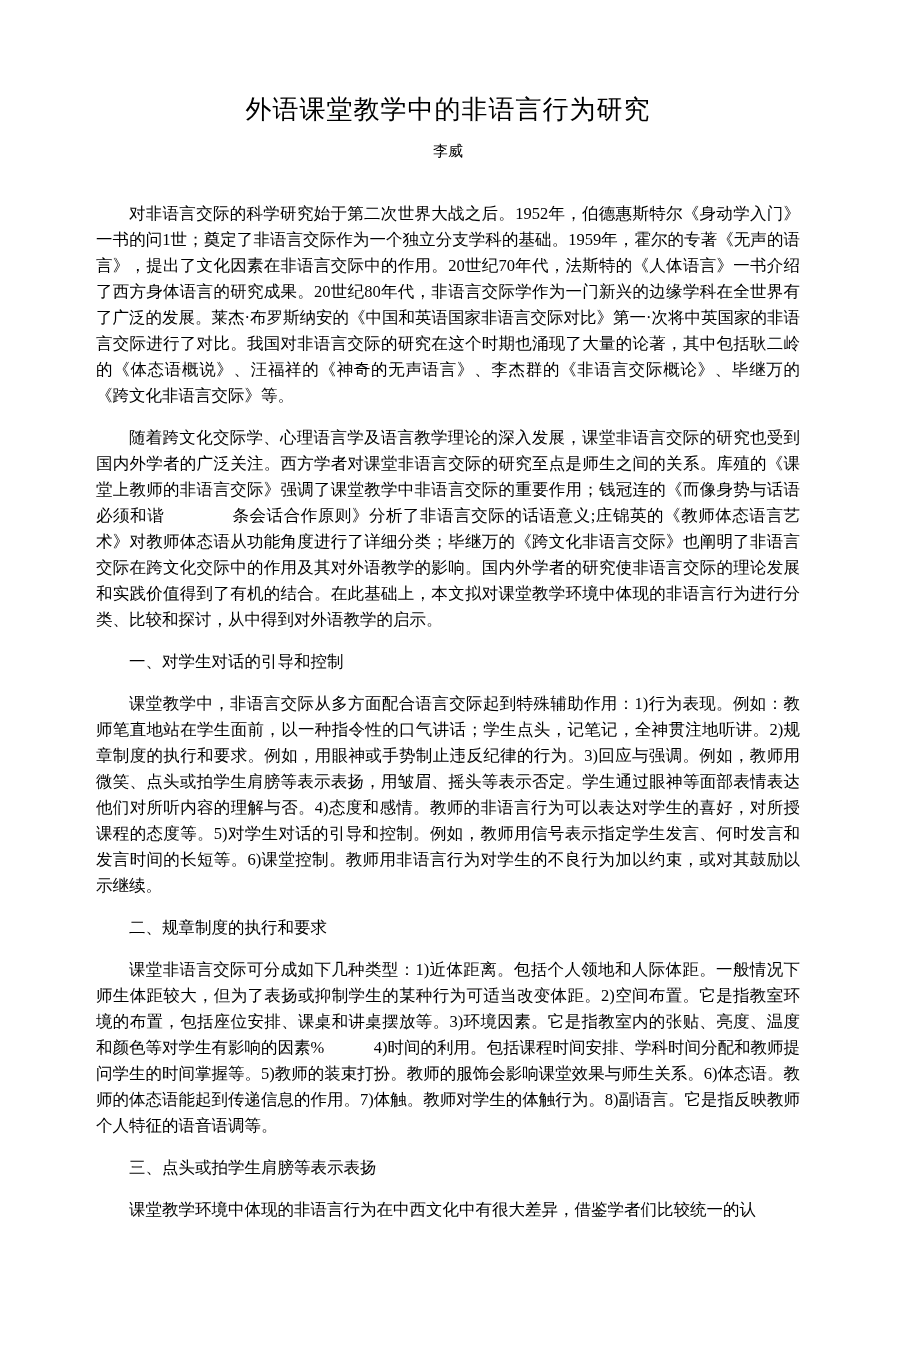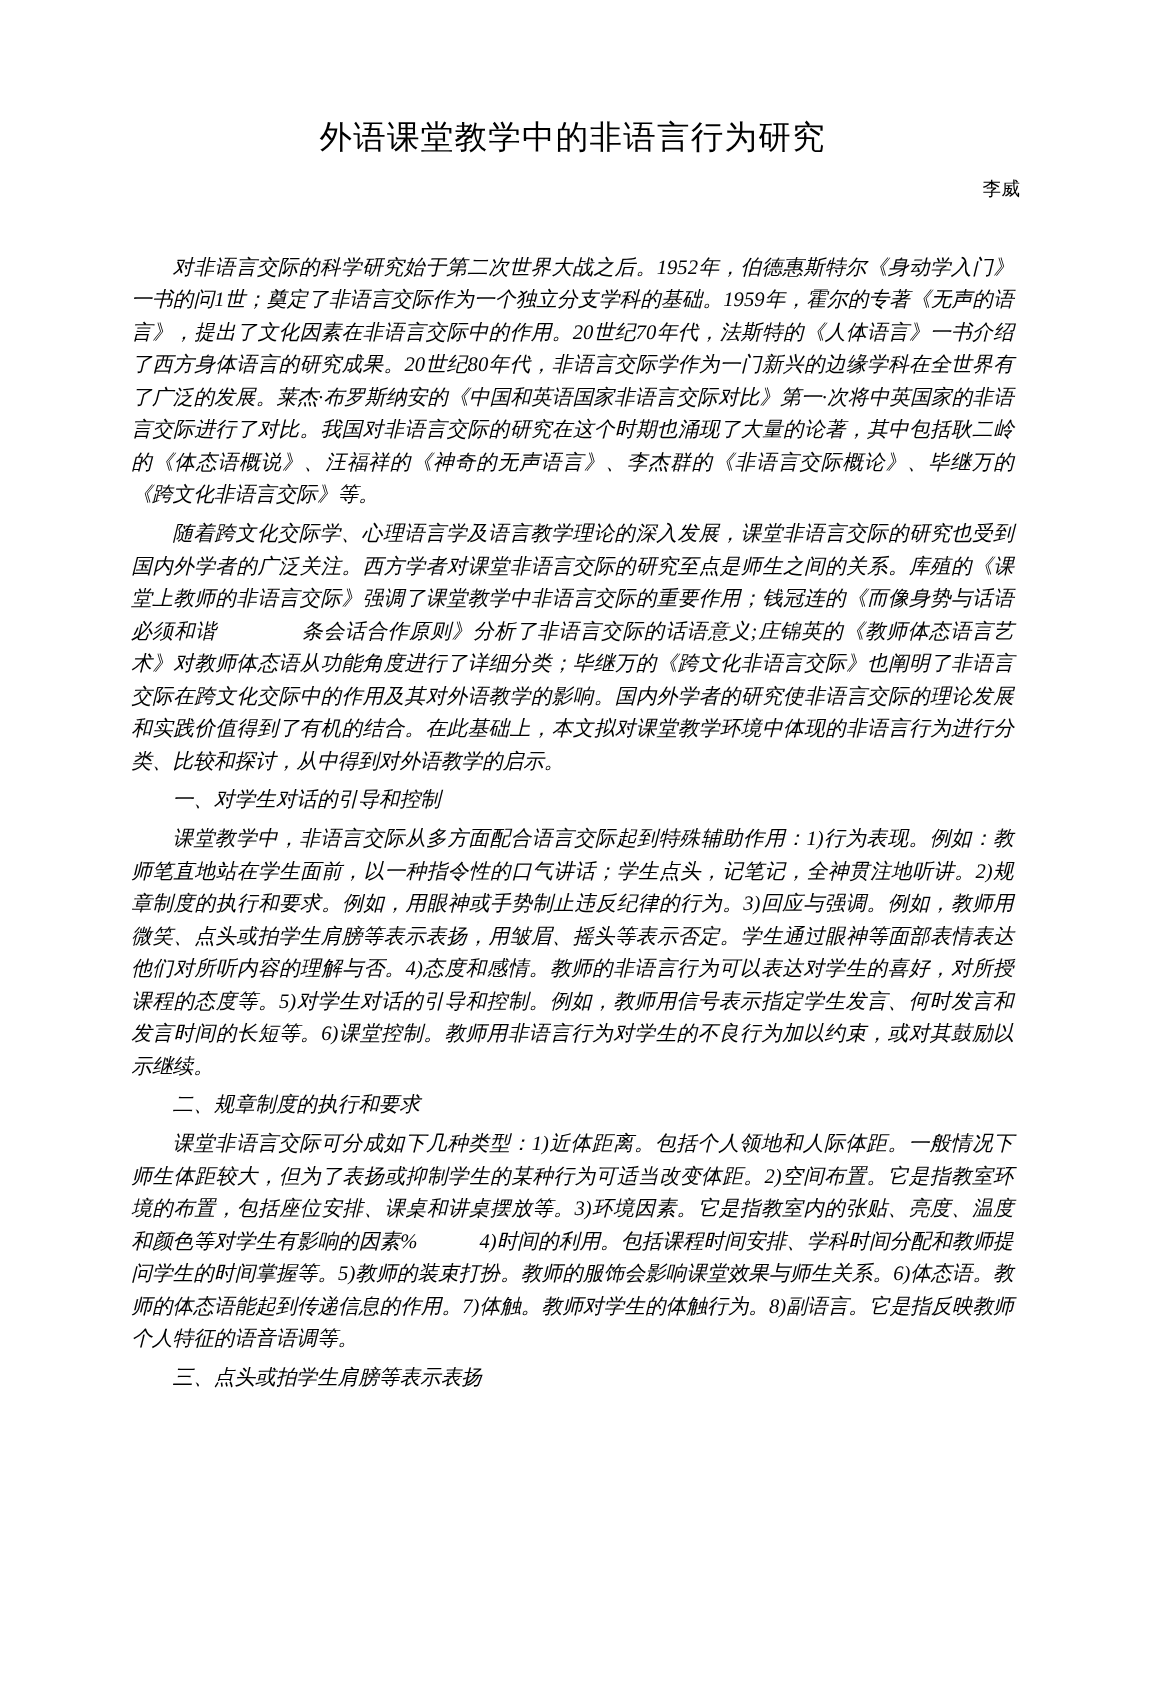--- a/index.html
+++ b/index.html
@@ -5,59 +5,59 @@
   * { margin: 0; padding: 0; box-sizing: border-box; }
   html, body { background: #ffffff; }
   .page {
     position: relative;
     width: 920px;
     min-height: 1361px;
     margin: 0 auto;
     background: #ffffff;
     color: #000000;
     font-family: "Liberation Serif", "DejaVu Serif", serif;
-    padding: 92px 104px 70px 100px;
+    padding: 92px 104px 70px 80px;
     overflow: hidden;
   }
   .doc-title {
     font-size: 26px;
     font-weight: 400;
     text-align: center;
     letter-spacing: 1px;
     color: #000000;
   }
   .doc-author {
     margin-top: 15px;
     font-size: 15px;
-    text-align: right;
+    text-align: center;
     color: #000000;
   }
   .doc-body {
     margin-top: 40px;
     font-size: 16.5px;
     line-height: 26px;
     text-align: justify;
     text-justify: inter-ideograph;
     overflow-wrap: break-word;
     color: #000000;
   }
   .doc-body p.para {
     text-indent: 2em;
-    margin: 5px;
-    font-style: italic;
+    margin: 16px;
   }
 </style>
 </head>
 <body>
 
 <div class="page">
   <div class="doc-title">外语课堂教学中的非语言行为研究</div>
   <div class="doc-author">李威</div>
   <div class="doc-body">
       <p class="para body">对非语言交际的科学研究始于第二次世界大战之后。1952年，伯德惠斯特尔《身动学入门》一书的问1世；奠定了非语言交际作为一个独立分支学科的基础。1959年，霍尔的专著《无声的语言》，提出了文化因素在非语言交际中的作用。20世纪70年代，法斯特的《人体语言》一书介绍了西方身体语言的研究成果。20世纪80年代，非语言交际学作为一门新兴的边缘学科在全世界有了广泛的发展。莱杰·布罗斯纳安的《中国和英语国家非语言交际对比》第一·次将中英国家的非语言交际进行了对比。我国对非语言交际的研究在这个时期也涌现了大量的论著，其中包括耿二岭的《体态语概说》、汪福祥的《神奇的无声语言》、李杰群的《非语言交际概论》、毕继万的《跨文化非语言交际》等。</p>
       <p class="para body">随着跨文化交际学、心理语言学及语言教学理论的深入发展，课堂非语言交际的研究也受到国内外学者的广泛关注。西方学者对课堂非语言交际的研究至点是师生之间的关系。库殖的《课堂上教师的非语言交际》强调了课堂教学中非语言交际的重要作用；钱冠连的《而像身势与话语必须和谐　　　　条会话合作原则》分析了非语言交际的话语意义;庄锦英的《教师体态语言艺术》对教师体态语从功能角度进行了详细分类；毕继万的《跨文化非语言交际》也阐明了非语言交际在跨文化交际中的作用及其对外语教学的影响。国内外学者的研究使非语言交际的理论发展和实践价值得到了有机的结合。在此基础上，本文拟对课堂教学环境中体现的非语言行为进行分类、比较和探讨，从中得到对外语教学的启示。</p>
       <p class="para heading">一、对学生对话的引导和控制</p>
       <p class="para body">课堂教学中，非语言交际从多方面配合语言交际起到特殊辅助作用：1)行为表现。例如：教师笔直地站在学生面前，以一种指令性的口气讲话；学生点头，记笔记，全神贯注地听讲。2)规章制度的执行和要求。例如，用眼神或手势制止违反纪律的行为。3)回应与强调。例如，教师用微笑、点头或拍学生肩膀等表示表扬，用皱眉、摇头等表示否定。学生通过眼神等面部表情表达他们对所听内容的理解与否。4)态度和感情。教师的非语言行为可以表达对学生的喜好，对所授课程的态度等。5)对学生对话的引导和控制。例如，教师用信号表示指定学生发言、何时发言和发言时间的长短等。6)课堂控制。教师用非语言行为对学生的不良行为加以约束，或对其鼓励以示继续。</p>
       <p class="para heading">二、规章制度的执行和要求</p>
       <p class="para body">课堂非语言交际可分成如下几种类型：1)近体距离。包括个人领地和人际体距。一般情况下师生体距较大，但为了表扬或抑制学生的某种行为可适当改变体距。2)空间布置。它是指教室环境的布置，包括座位安排、课桌和讲桌摆放等。3)环境因素。它是指教室内的张贴、亮度、温度和颜色等对学生有影响的因素%　　　4)时间的利用。包括课程时间安排、学科时间分配和教师提问学生的时间掌握等。5)教师的装束打扮。教师的服饰会影响课堂效果与师生关系。6)体态语。教师的体态语能起到传递信息的作用。7)体触。教师对学生的体触行为。8)副语言。它是指反映教师个人特征的语音语调等。</p>
       <p class="para heading">三、点头或拍学生肩膀等表示表扬</p>
+      <p class="para body">课堂教学环境中体现的非语言行为在中西文化中有很大差异，借鉴学者们比较统一的认</p>
     </div>
 </div>
 
 </body></html>

